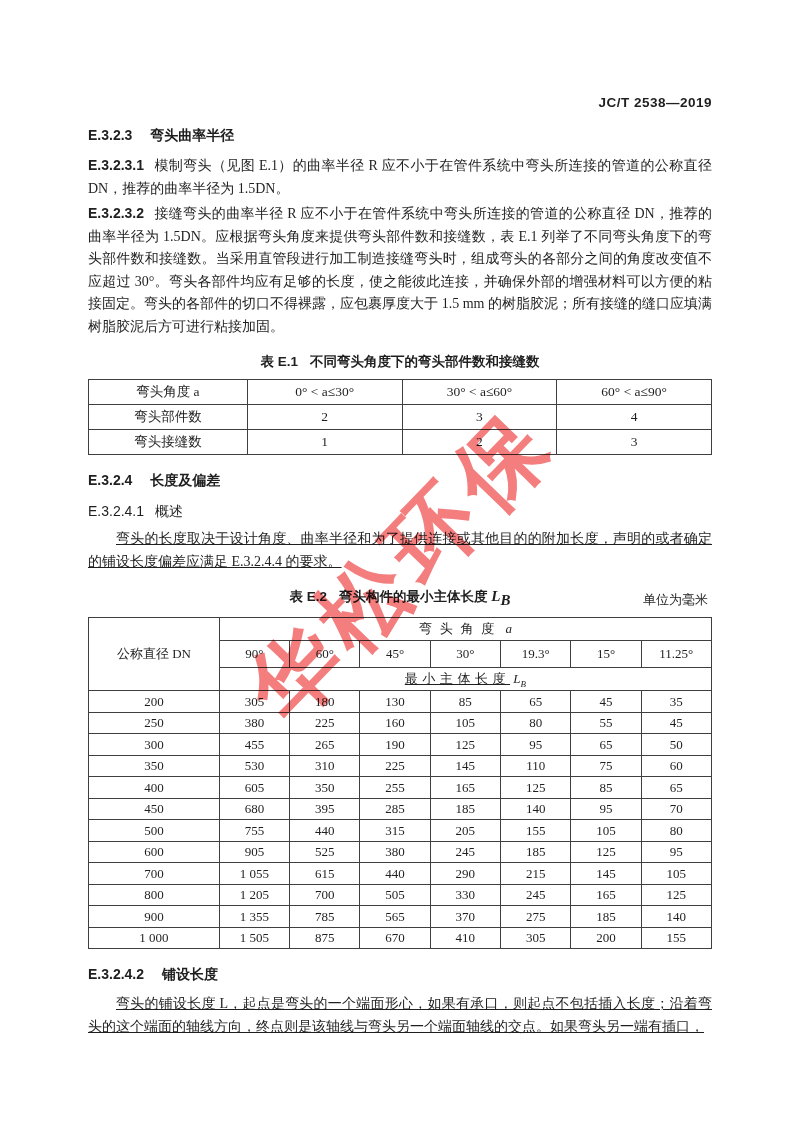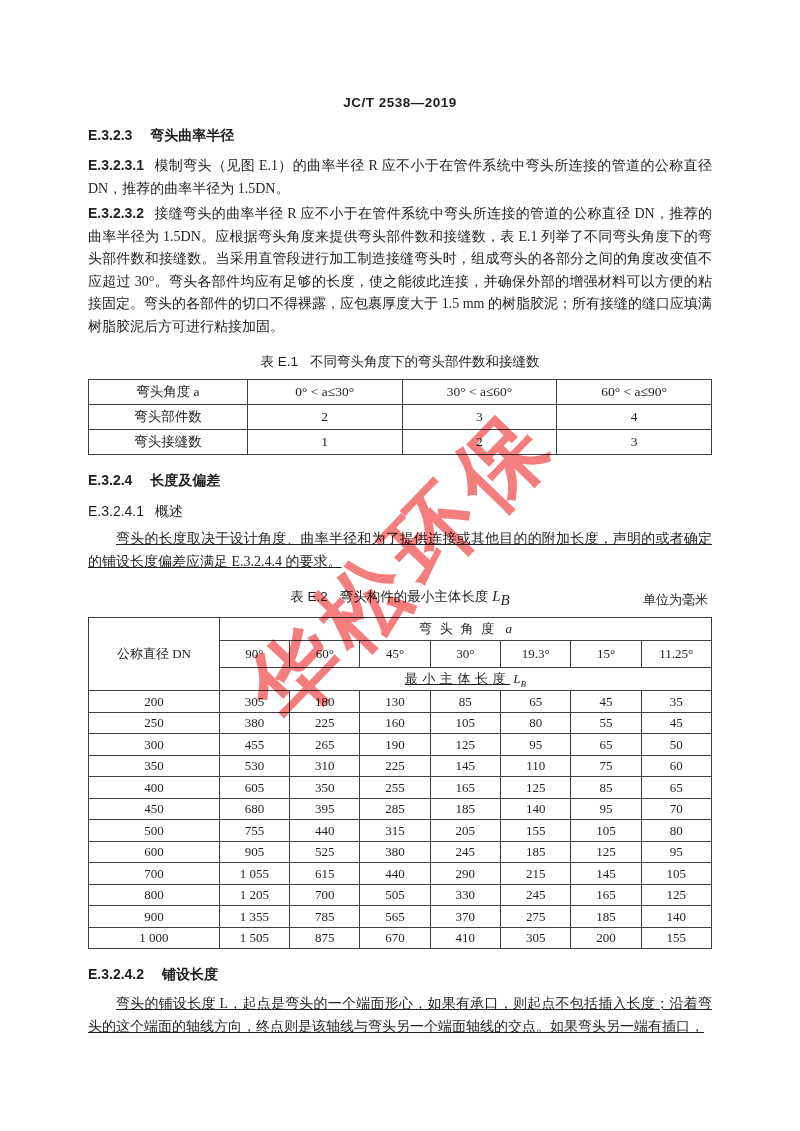--- a/index.html
+++ b/index.html
@@ -7,21 +7,21 @@
   body {
     background:#ffffff;
     font-family:"Liberation Serif","DejaVu Serif",serif;
     color:#1f1f1f;
     position:relative;
     overflow:hidden;
   }
   .page { position:absolute; inset:0; padding:95px 88px 0 88px; }
 
   .doc-header {
-    text-align:center;
+    text-align:right;
     font-family:"Liberation Sans","DejaVu Sans",sans-serif;
     font-weight:bold;
     font-size:13.5px;
     letter-spacing:0.5px;
     margin-bottom:4px;
   }
 
   .heading {
     font-family:"Liberation Sans","DejaVu Sans",sans-serif;
     font-weight:bold;
@@ -51,21 +51,21 @@
     margin-right:10px;
   }
   .indent { text-indent:2em;text-decoration:underline; }
   .var { font-style:italic; font-family:"Liberation Serif","DejaVu Serif",serif; }
   sub.var { font-size:9px; }
 
   .table-title-wrap { position:relative; margin-top:15px; margin-bottom:8px; }
   .table-title {
     text-align:center;
     font-family:"Liberation Sans","DejaVu Sans",sans-serif;
-    font-weight:normal;
+    font-weight:bold;
     font-size:13.5px;
   }
   .table-title .tt-label { margin-right:12px; }
   .table-title .var { font-size:15px; }
   .unit-note {
     position:absolute; right:4px; bottom:0;
     font-weight:normal; font-size:13px;
     font-family:"Liberation Serif","DejaVu Serif",serif;
   }
 

